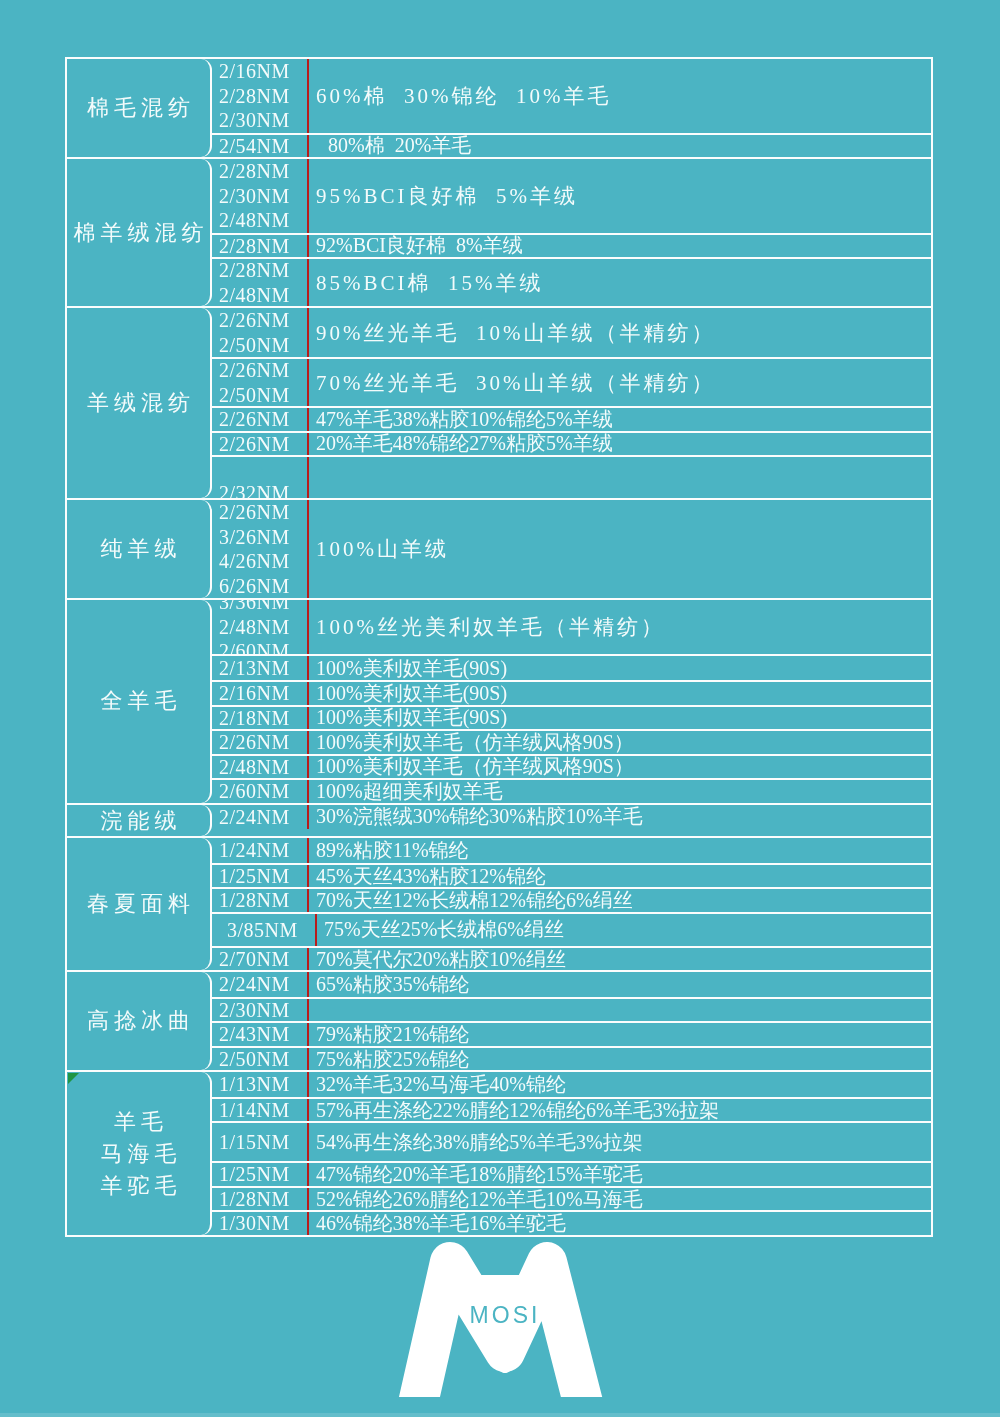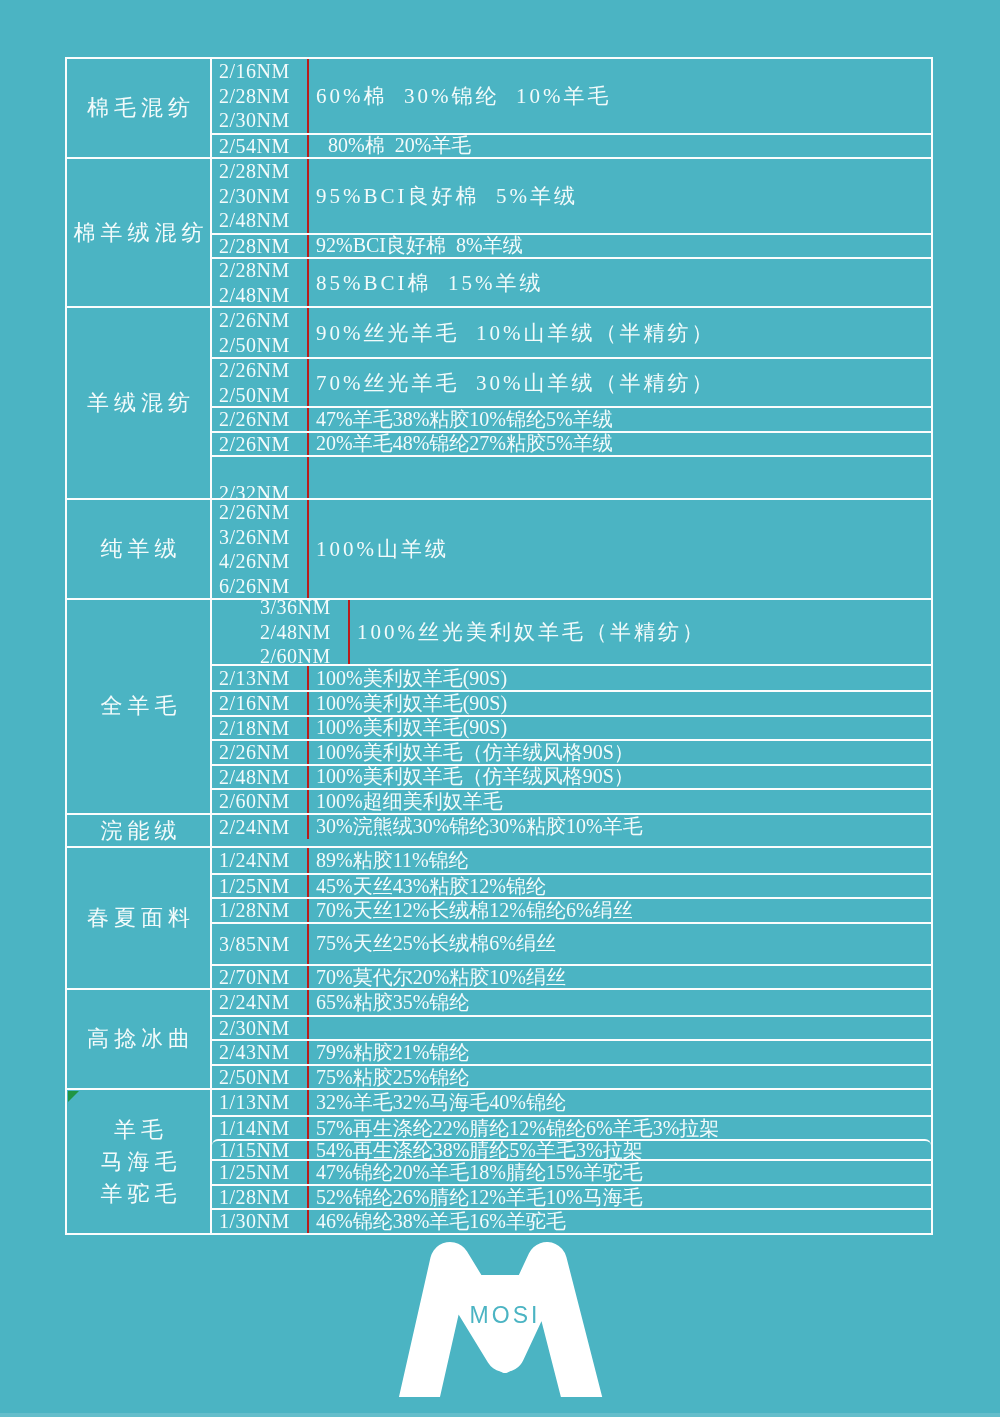--- a/index.html
+++ b/index.html
@@ -23,20 +23,21 @@
   .section:not(:first-child){border-top:2px solid #fbfdfd;}
   .cat{
     flex:0 0 145px;width:145px;
     border-right:2px solid #fbfdfd;
     box-sizing:border-box;
     display:flex;align-items:center;justify-content:center;
     text-align:center;
     font-size:22px;letter-spacing:5px;line-height:1.45;
     white-space:pre-line;
     padding-left:5px;
+    border-radius:11px;
   }
   .rows{flex:1;display:flex;flex-direction:column;min-width:0;}
   .row{display:flex;box-sizing:border-box;overflow:hidden;}
   .row:not(:first-child){border-top:2px solid #fbfdfd;}
   .nm{
     flex:0 0 97px;width:97px;
     border-right:2px solid #b91c1c;
     box-sizing:border-box;
     display:flex;flex-direction:column;justify-content:center;
     padding-left:7px;
@@ -174,21 +175,21 @@
               <div class="nm-line">4/26NM</div>
               <div class="nm-line">6/26NM</div>
             </div>
             <div class="comp">100%山羊绒</div>
           </div>
         </div>
       </div>
       <div class="section">
         <div class="cat">全羊毛</div>
         <div class="rows">
-          <div class="row roomy" style="height: 64px; margin-left: 41px;">
+          <div class="row roomy" style="height: 54px;">
             <div class="nm">
               <div class="nm-line">3/36NM</div>
               <div class="nm-line">2/48NM</div>
               <div class="nm-line">2/60NM</div>
             </div>
             <div class="comp">100%丝光美利奴羊毛（半精纺）</div>
           </div>
           <div class="row" style="height: 26px;">
             <div class="nm">
               <div class="nm-line">2/13NM</div>
@@ -252,21 +253,21 @@
               <div class="nm-line">1/25NM</div>
             </div>
             <div class="comp">45%天丝43%粘胶12%锦纶</div>
           </div>
           <div class="row" style="height: 24.5px;">
             <div class="nm">
               <div class="nm-line">1/28NM</div>
             </div>
             <div class="comp">70%天丝12%长绒棉12%锦纶6%绢丝</div>
           </div>
-          <div class="row" style="height: 42px;">
+          <div class="row" style="height: 34px; padding-left: 8px;">
             <div class="nm">
               <div class="nm-line">3/85NM</div>
             </div>
             <div class="comp">75%天丝25%长绒棉6%绢丝</div>
           </div>
           <div class="row" style="height: 24.5px;">
             <div class="nm">
               <div class="nm-line">2/70NM</div>
             </div>
             <div class="comp">70%莫代尔20%粘胶10%绢丝</div>
@@ -312,21 +313,21 @@
               <div class="nm-line">1/13NM</div>
             </div>
             <div class="comp">32%羊毛32%马海毛40%锦纶</div>
           </div>
           <div class="row" style="height: 24.5px;">
             <div class="nm">
               <div class="nm-line">1/14NM</div>
             </div>
             <div class="comp">57%再生涤纶22%腈纶12%锦纶6%羊毛3%拉架</div>
           </div>
-          <div class="row" style="height: 20px; border-radius: 6px;">
+          <div class="row" style="height: 40px;">
             <div class="nm">
               <div class="nm-line">1/15NM</div>
             </div>
             <div class="comp">54%再生涤纶38%腈纶5%羊毛3%拉架</div>
           </div>
           <div class="row" style="height: 24.5px;">
             <div class="nm">
               <div class="nm-line">1/25NM</div>
             </div>
             <div class="comp">47%锦纶20%羊毛18%腈纶15%羊驼毛</div>

